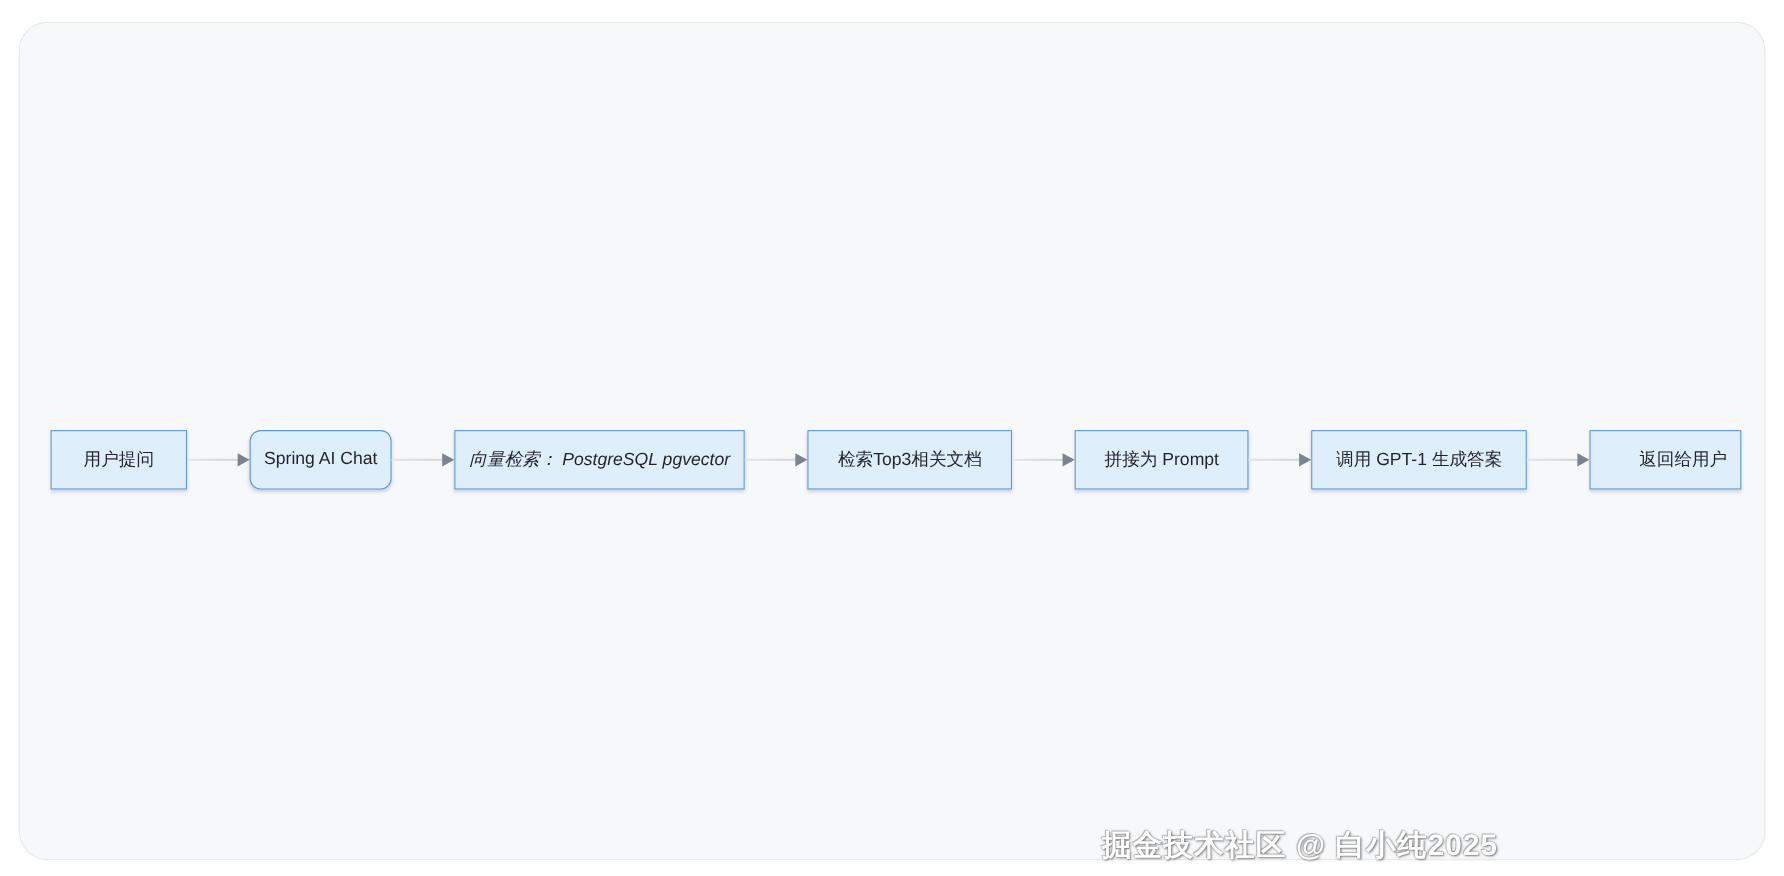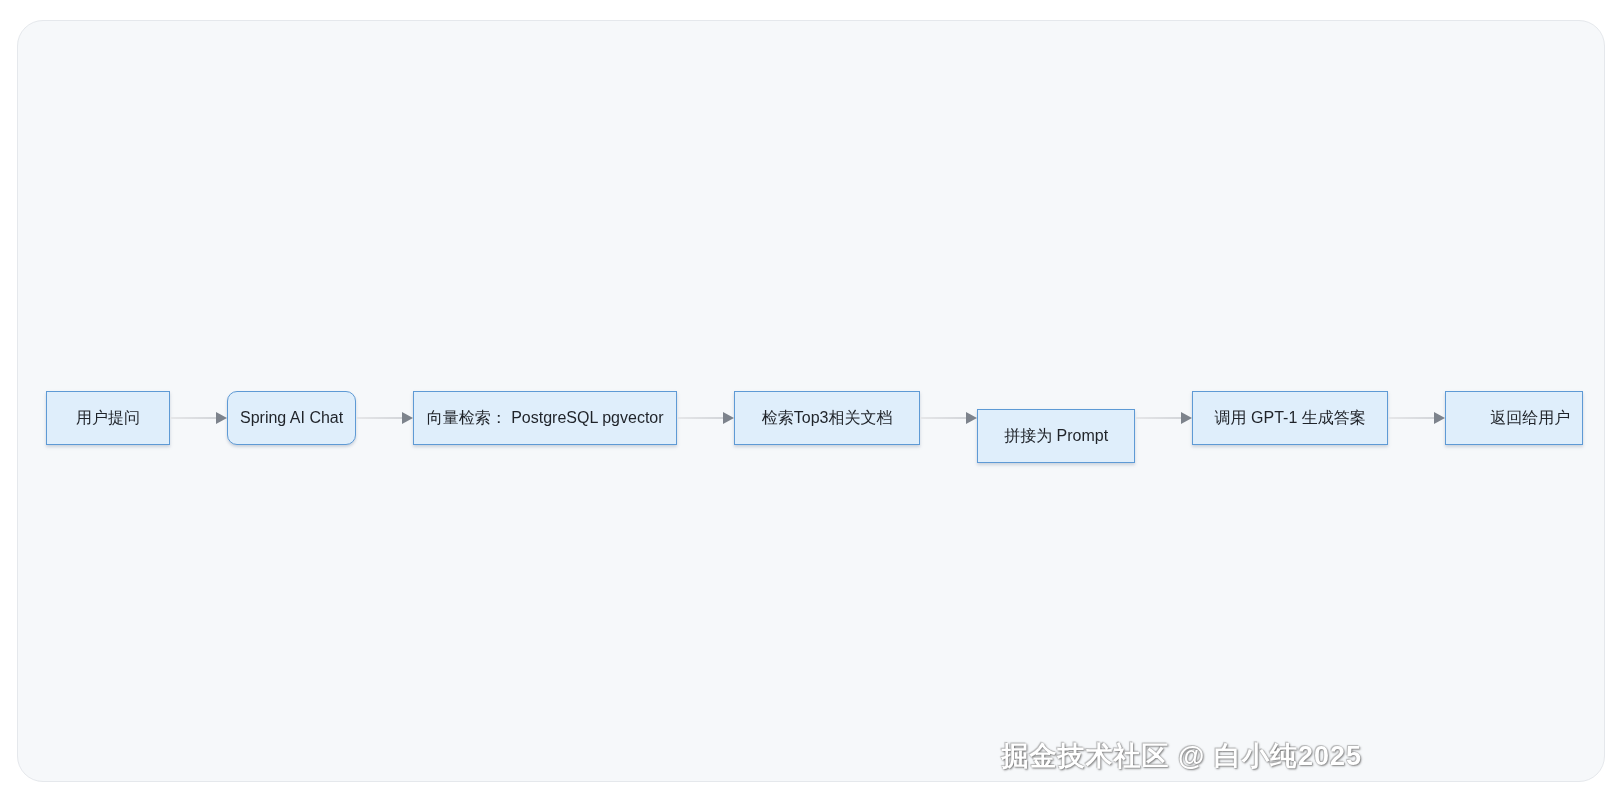--- a/index.html
+++ b/index.html
@@ -47,23 +47,23 @@
     flex: 0 0 auto;
   }
   .node span {
     font-size: 16px;
     color: var(--node-text, #1f2329);
     white-space: nowrap;
   }
   .node.rounded { border-radius: 10px; }
   .n1 { min-width: 124px; }
   .n2 { min-width: 120px; }
-  .n3 { min-width: 264px; }
+  .n3 { min-width: 264px; font-style: italic; }
   .n4 { min-width: 186px; align-items: center; }
-  .n5 { min-width: 158px; margin-top: 18px; }
+  .n5 { min-width: 158px; }
   .n6 { min-width: 196px; }
   .n7 { min-width: 138px; justify-content: flex-end; }
   .connector {
     position: relative;
     flex: 0 0 57px;
     width: 57px;
   }
   .connector .line {
     position: absolute;
     left: 0;
@@ -80,21 +80,21 @@
     margin-top: -6px;
     width: 0;
     height: 0;
     border-left: 11px solid var(--edge-arrow, #7d838c);
     border-top: 6px solid transparent;
     border-bottom: 6px solid transparent;
   }
   .watermark {
     position: absolute;
     right: 16px;
-    bottom: 22px;
+    bottom: 10px;
     font-size: 27px;
     font-weight: bold;
     letter-spacing: 1px;
     color: #ffffff;
     text-shadow:
       1px 1px 2px rgba(90, 90, 90, 0.75),
       -1px -1px 1px rgba(130, 130, 130, 0.5),
       0 0 1px rgba(110, 110, 110, 0.6);
     white-space: nowrap;
   }

